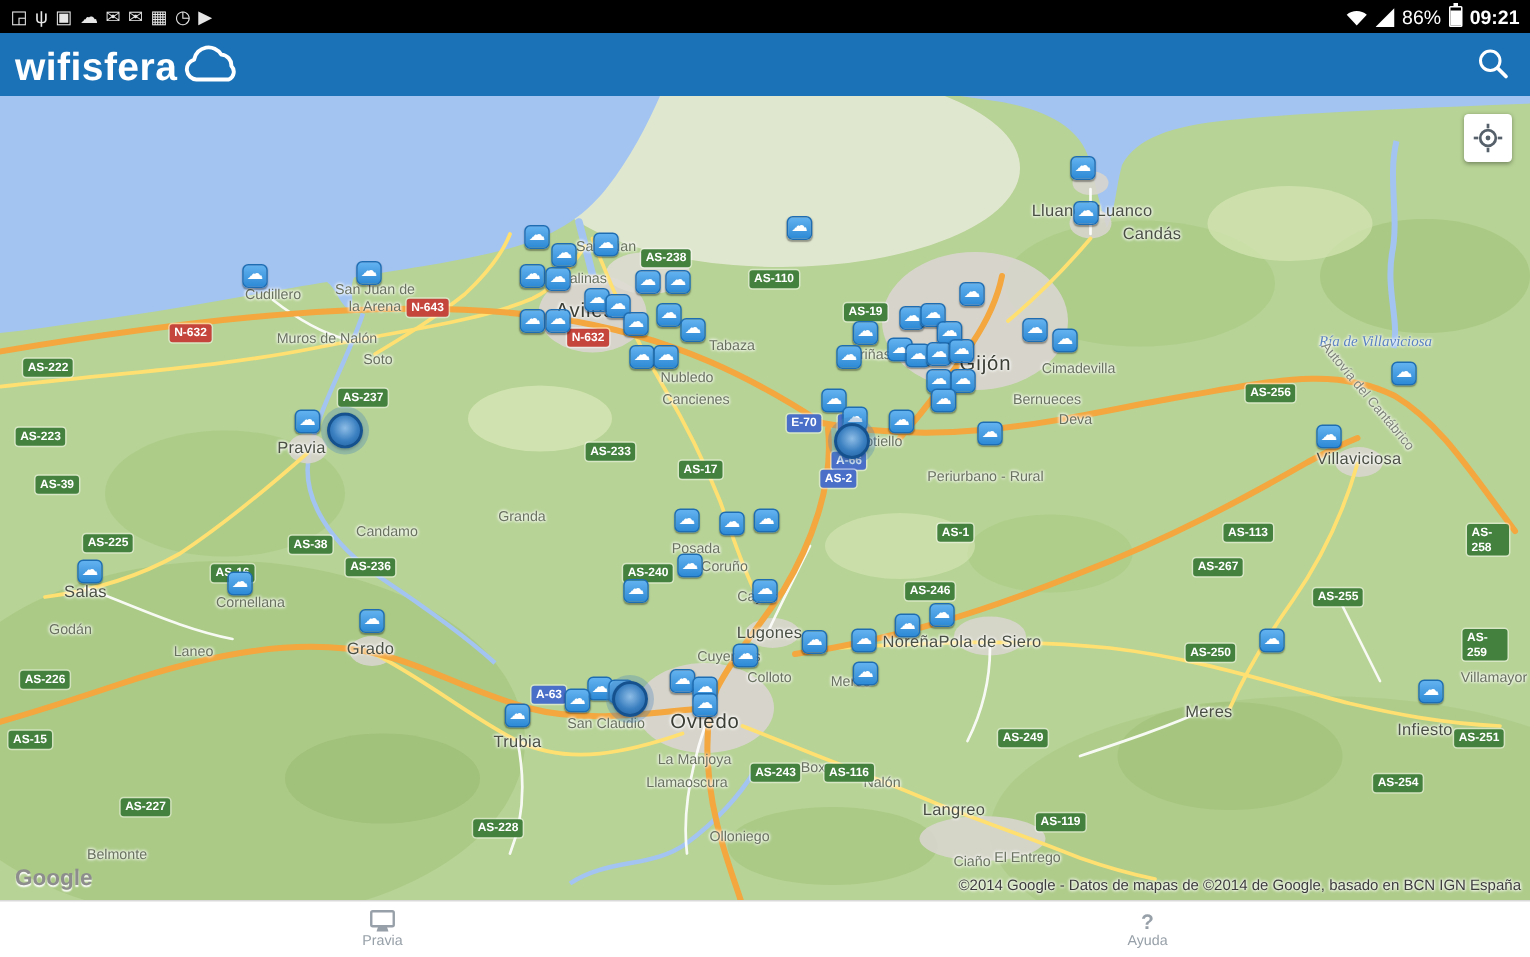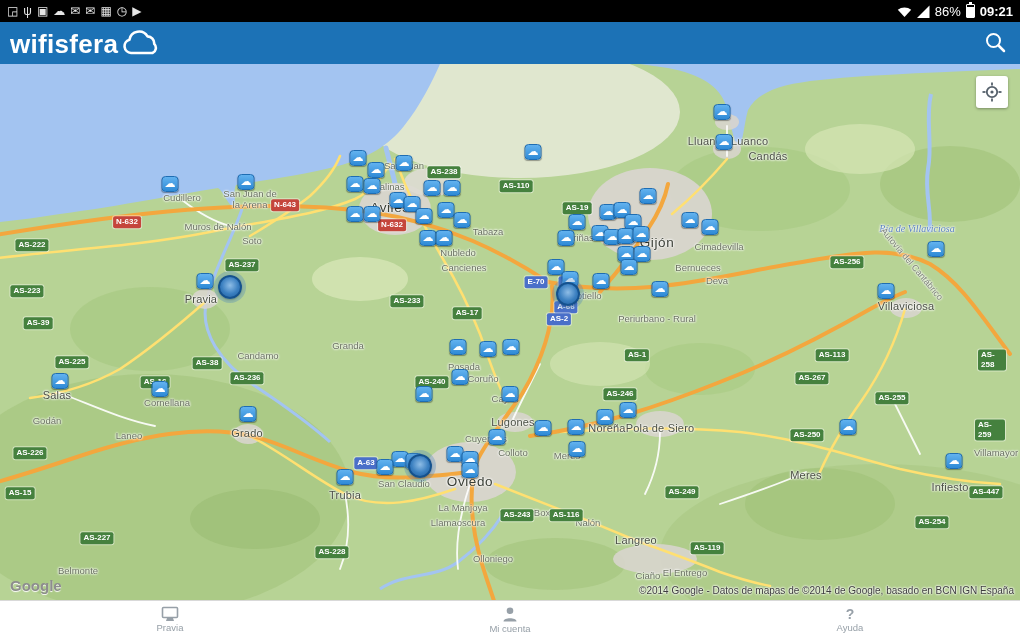--- a/index.html
+++ b/index.html
@@ -269,21 +269,21 @@
         <span class="badge g" style="left: 620px; top: 330px;">AS-246</span>
         <span class="badge g" style="left: 637px; top: 291px;">AS-1</span>
         <span class="badge g" style="left: 682px; top: 428px;">AS-249</span>
         <span class="badge g" style="left: 517px; top: 451px;">AS-243</span>
         <span class="badge g" style="left: 566px; top: 451px;">AS-116</span>
         <span class="badge g" style="left: 832px; top: 291px;">AS-113</span>
         <span class="badge g" style="left: 812px; top: 314px;">AS-267</span>
         <span class="badge g" style="left: 892px; top: 334px;">AS-255</span>
         <span class="badge g" style="left: 992px; top: 272px; margin-top: 24px;">AS-258</span>
         <span class="badge g" style="left: 990px; top: 366px;">AS-259</span>
-        <span class="badge g" style="left: 986px; top: 428px;">AS-447</span>
+        <span class="badge g" style="left: 986px; top: 428px;">AS-251</span>
         <span class="badge g" style="left: 807px; top: 371px;">AS-250</span>
         <span class="badge g" style="left: 932px; top: 458px;">AS-254</span>
         <span class="badge g" style="left: 707px; top: 484px;">AS-119</span>
         <span class="badge g" style="left: 847px; top: 198px;">AS-256</span>
         <span class="badge b" style="left: 536px; top: 218px;">E-70</span>
         <span class="badge b" style="left: 568px; top: 218px;">A-8</span>
         <span class="badge b" style="left: 566px; top: 243px;">A-66</span>
         <span class="badge b" style="left: 559px; top: 255px;">AS-2</span>
         <span class="badge b" style="left: 366px; top: 399px;">A-63</span>
       </div>
@@ -511,25 +511,18 @@
 
   <nav class="bottom-nav">
     <button class="nav-item">
       <svg width="20" height="16" viewBox="0 0 20 16">
         <rect x="2.5" y="1.5" width="15" height="10" rx="1" fill="none" stroke="currentColor" stroke-width="1.6"></rect>
         <path d="M6 15 L14 15 L13 12 L7 12 Z" fill="currentColor"></path>
       </svg>
       <span class="nav-label">Pravia</span>
     </button>
     <button class="nav-item">
-      <svg width="18" height="17" viewBox="0 0 18 17">
-        <circle cx="9" cy="4.8" r="3.3" fill="currentColor"></circle>
-        <path d="M2.5 15.5 C2.5 11.3 15.5 11.3 15.5 15.5 Z" fill="currentColor"></path>
-      </svg>
-      <span class="nav-label">Mi cuenta</span>
-    </button>
-    <button class="nav-item">
       <span class="q-icon">?</span>
       <span class="nav-label">Ayuda</span>
     </button>
   </nav>
 
 </div>
 
 </body></html>

